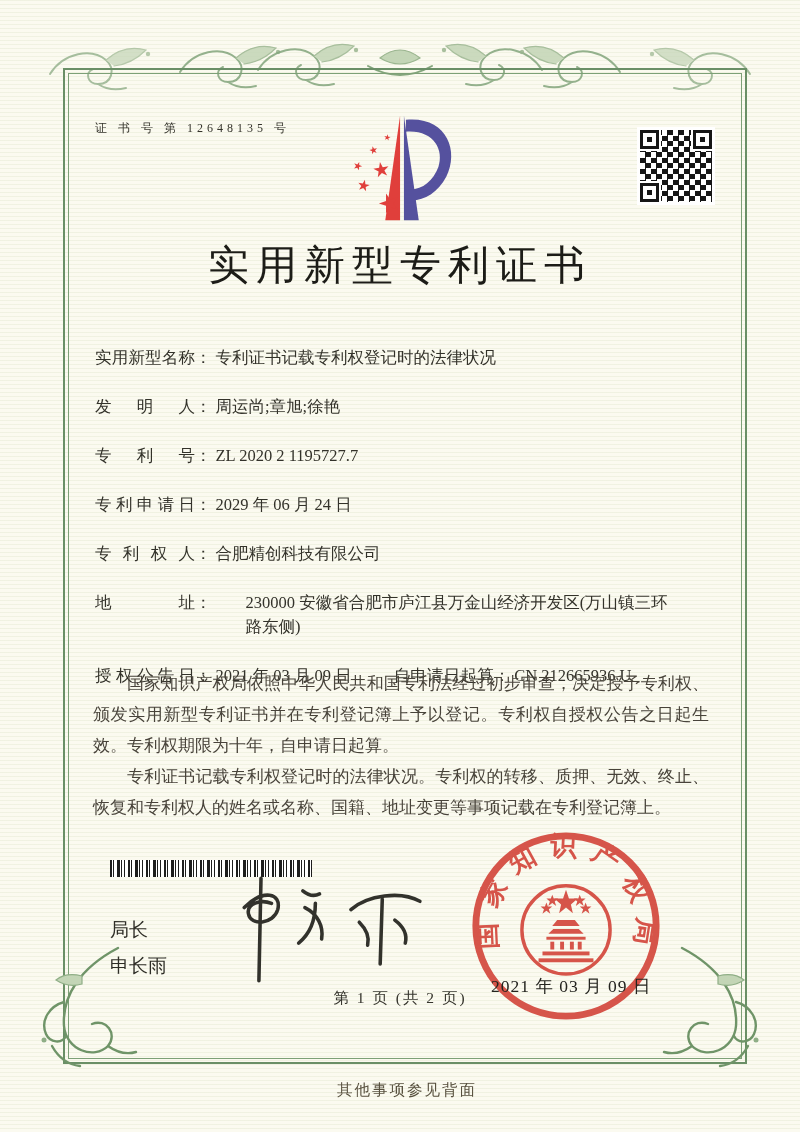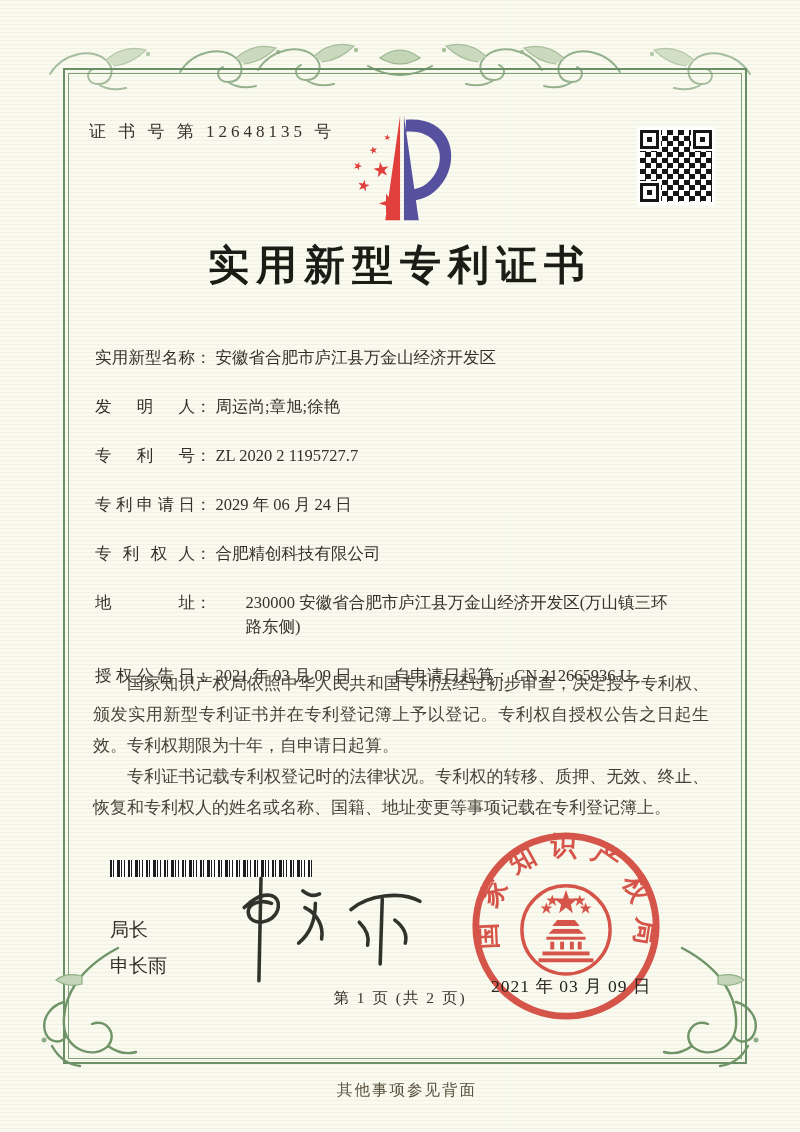--- a/index.html
+++ b/index.html
@@ -11,32 +11,32 @@
   
   .frame{position:absolute;left:63px;top:68px;width:680px;height:992px;
     border:2px solid #6a8f66;}
   .frame::before{content:"";position:absolute;inset:3px;border:1px solid #7da077;}
   
   .band{position:absolute;left:28px;top:36px;width:744px;height:56px;}
   
   .corner{position:absolute;width:118px;height:128px;}
   .corner.bl{left:22px;top:942px;}
   .corner.br{left:660px;top:942px;transform:scaleX(-1);}
-  .certno{position:absolute;left:89px;top:120px;font-size:17px;letter-spacing:4px;color:#34332b;}
+  .certno{position:absolute;left:95px;top:120px;font-size:12px;letter-spacing:4px;color:#34332b;}
   .logo{position:absolute;left:343px;top:110px;width:118px;height:118px;}
   .qr{position:absolute;left:637px;top:127px;width:78px;height:78px;background:#fff;}
   .qr .noise{position:absolute;inset:3px;
     background:repeating-conic-gradient(#161616 0% 25%, #ffffff 0% 50%);
     background-size:11px 11px;}
   .finder{position:absolute;width:19px;height:19px;background:#161616;border:2px solid #fff;box-sizing:content-box;}
   .finder::before{content:"";position:absolute;inset:3px;background:#fff;}
   .finder::after{content:"";position:absolute;inset:7px;background:#161616;}
   .f-tl{left:1px;top:1px;} .f-tr{right:1px;top:1px;} .f-bl{left:1px;bottom:1px;}
   .title{position:absolute;left:0;top:238px;width:100%;text-align:center;
-    font-size:41px;font-weight:700;letter-spacing:7px;color:#1c1c17;}
+    font-size:41px;font-weight:400;letter-spacing:7px;color:#1c1c17;}
   .fields{position:absolute;left:95px;top:346px;width:585px;display:flex;flex-direction:column;gap:25px;
     font-size:16.5px;color:#33322a;line-height:24px;}
   .frow{display:flex;}
   .flabel{display:inline-block;width:100px;text-align:justify;text-align-last:justify;flex:0 0 100px;}
   .fcolon{flex:0 0 auto;margin-right:4px;}
   .fvalue{flex:1;}
   .gpair{display:flex;flex:0 0 auto;}
   .gpair.right{margin-left:42px;}
   .gpair .flabel2{display:inline-block;width:100px;text-align:justify;text-align-last:justify;}
   .paras{position:absolute;left:93px;top:668px;width:616px;font-size:17px;line-height:31px;
@@ -133,21 +133,21 @@
     <div class="finder f-tr"></div>
     <div class="finder f-bl"></div>
   </div>
 
   <div class="title">实用新型专利证书</div>
 
   <div class="fields">
     <div class="frow">
       <span class="flabel">实用新型名称</span>
       <span class="fcolon">：</span>
-      <span class="fvalue">安徽省合肥市庐江县万金山经济开发区</span>
+      <span class="fvalue">专利证书记载专利权登记时的法律状况</span>
     </div>
     <div class="frow">
       <span class="flabel">发明人</span>
       <span class="fcolon">：</span>
       <span class="fvalue">周运尚;章旭;徐艳</span>
     </div>
     <div class="frow">
       <span class="flabel">专利号</span>
       <span class="fcolon">：</span>
       <span class="fvalue">ZL 2020 2 1195727.7</span>

